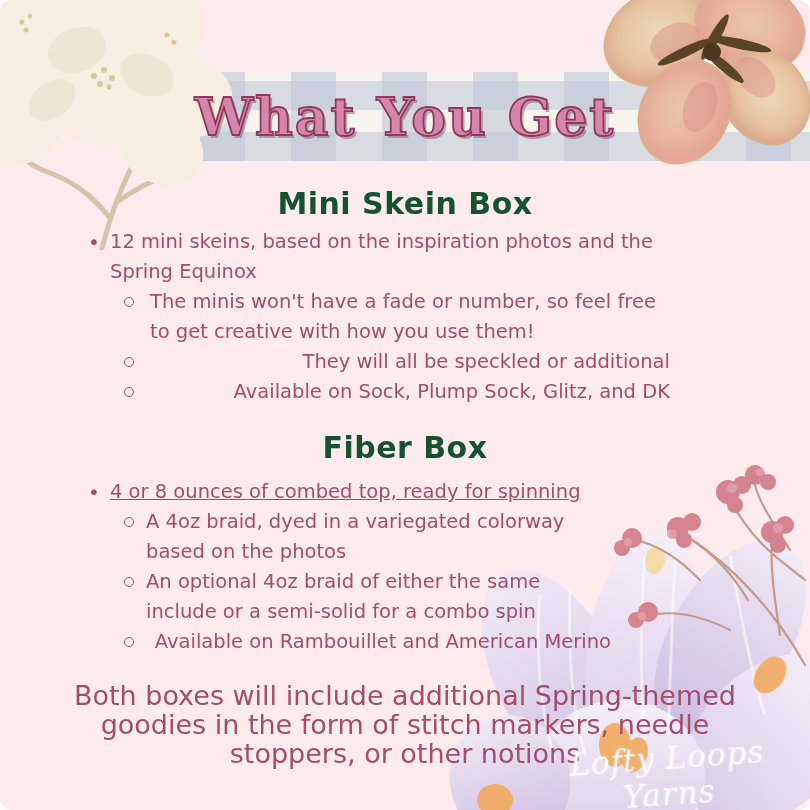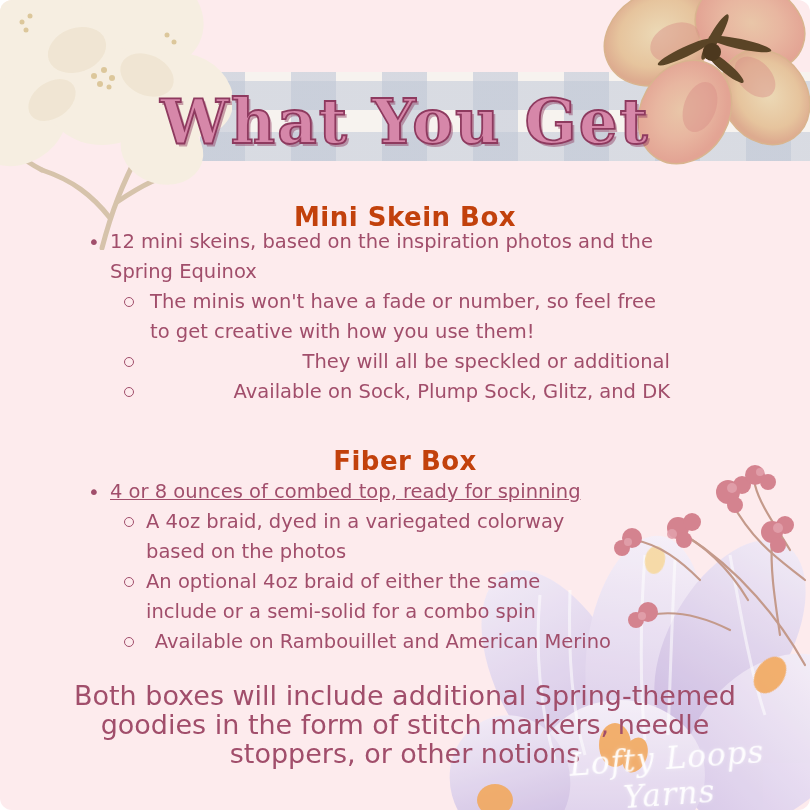--- a/index.html
+++ b/index.html
@@ -21,29 +21,29 @@
         rgba(186,197,213,.55) 60px 89px),
       repeating-linear-gradient(90deg,
         rgba(186,197,213,.6) 0 45px,
         rgba(247,244,240,.9) 45px 91px);
     opacity:.9;
   }
   
   #title{
     position:absolute;left:0;right:0;top:86px;text-align:center;
     font-family:"DejaVu Serif","Liberation Serif",serif;
-    font-weight:bold;font-size:61px;letter-spacing:2px;
+    font-weight:bold;font-size:52px;letter-spacing:2px;
     color:#d687a9;
     -webkit-text-stroke:1.8px #8e3a5f;
     text-shadow:2.5px 3px 0 rgba(142,58,95,.45);
   }
   
   .sec-h{
     position:absolute;left:0;right:0;text-align:center;
-    font-size:26px;font-weight:600;color:#c2410c;letter-spacing:.5px;margin-top:16px;
+    font-size:30px;font-weight:600;color:#14532d;letter-spacing:.5px;
   }
   #s1h{top:186px;}
   #s2h{top:430px;}
   
   .list{position:absolute;left:88px;color:#a14e6b;font-size:19.5px;line-height:30px;font-weight:500;}
   #list1{top:227px;}
   #list2{top:477px;}
   .b1{display:flex;}
   .m1{width:22px;flex:none;font-size:20px;}
   .b2{display:flex;margin-left:36px;justify-content:space-between;}

